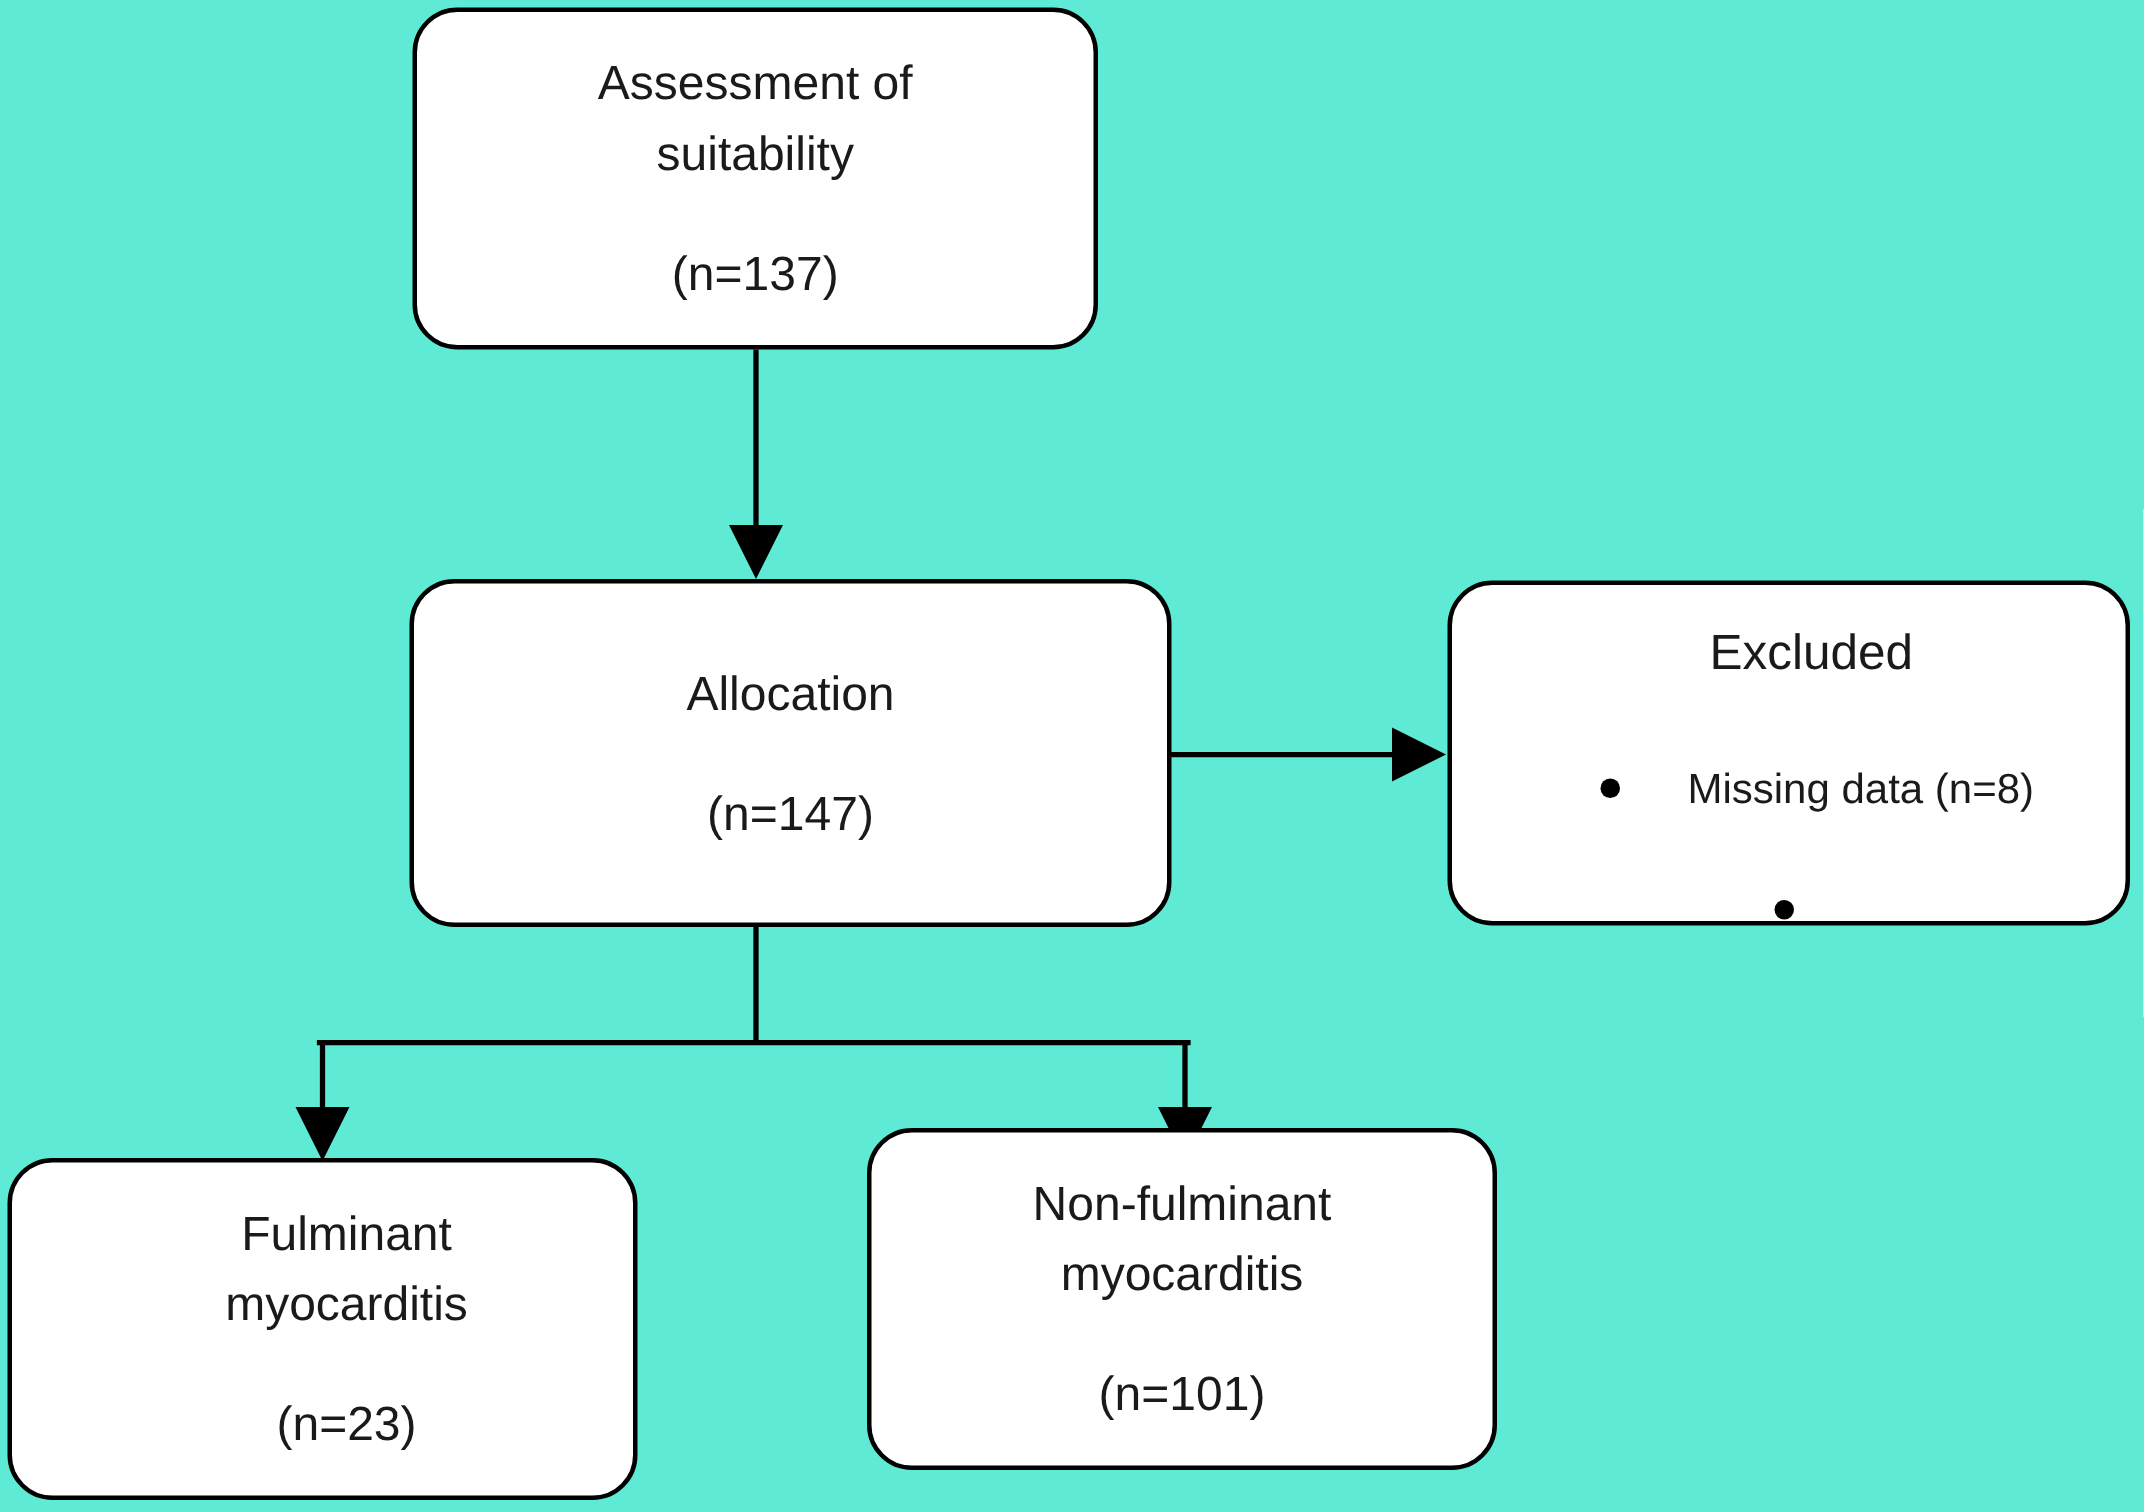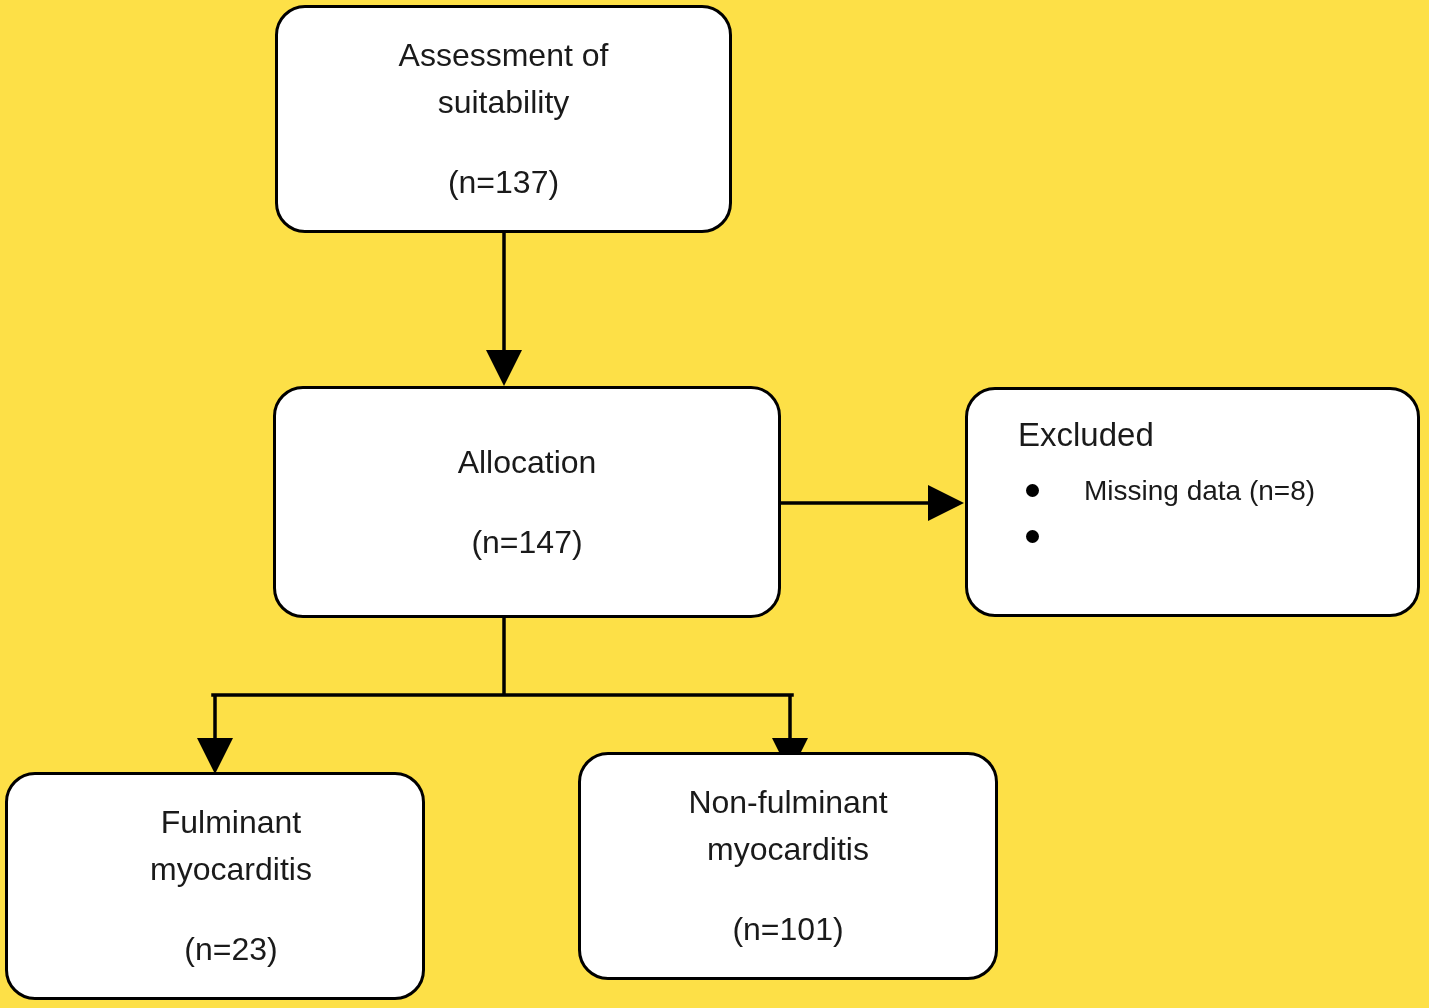--- a/index.html
+++ b/index.html
@@ -1,21 +1,21 @@
 <!DOCTYPE html>
 <html><head>
 <meta charset="utf-8">
 <style>
   * { margin: 0; padding: 0; box-sizing: border-box; }
   html, body { background: #ffffff; }
   .canvas {
     position: relative;
     width: 1429px;
     height: 1008px;
-    background: #fde047;
+    background: #5eead4;
     font-family: "Liberation Sans", sans-serif;
     color: #1a1a1a;
     overflow: hidden;
   }
   .connector-layer {
     position: absolute;
     left: 0; top: 0;
     width: 1429px; height: 1008px;
     pointer-events: none;
   }
@@ -35,24 +35,25 @@
     line-height: 47px;
     white-space: pre;
   }
   .node-line:empty { display: none; }
   .node-count {
     font-size: 32px;
     line-height: 47px;
     margin-top: 33px;
   }
   .node-excluded {
-    align-items: flex-start;
+    align-items: center;
     justify-content: flex-start;
     text-align: left;
     padding: 24px 20px 0 50px;
+    gap: 35px;
   }
   .x-title {
     font-size: 33px;
     line-height: 42px;
     margin-bottom: 12px;
   }
   .bullet-row {
     display: flex;
     align-items: flex-start;
     font-size: 28px;

